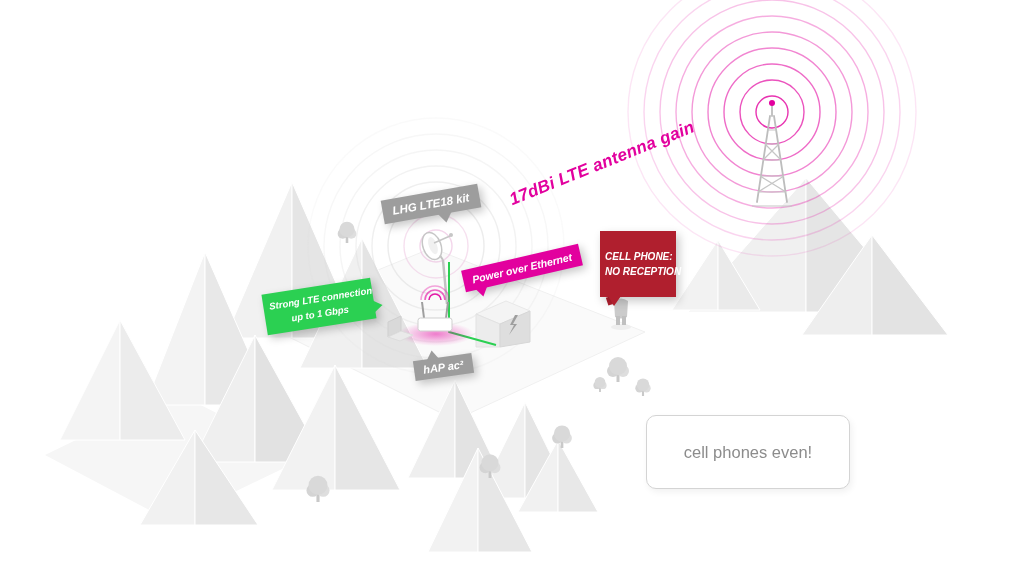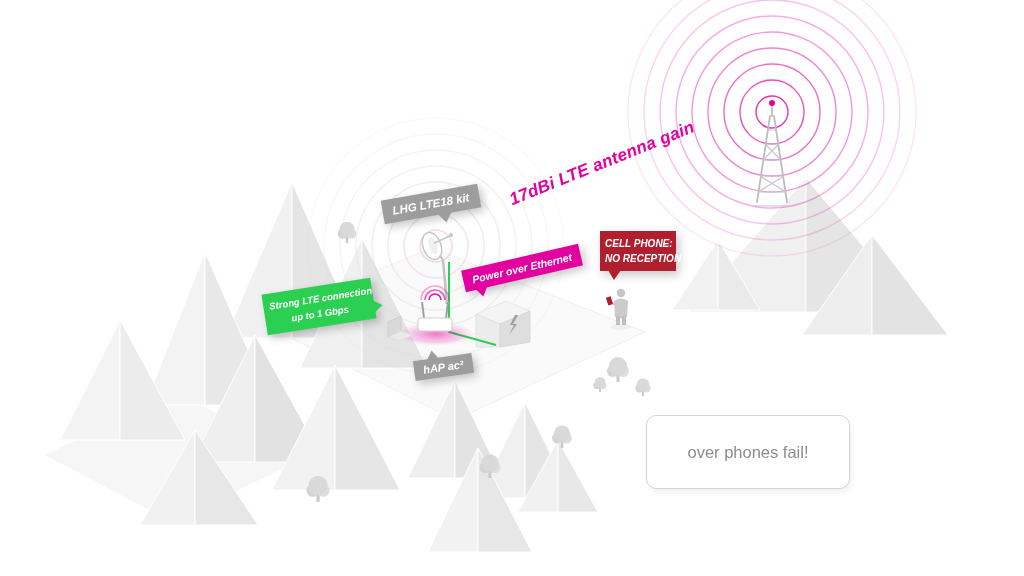--- a/index.html
+++ b/index.html
@@ -38,21 +38,21 @@
   .gain { position:absolute; left:514px; top:190px; color:var(--magenta);
           font-size:17px; font-weight:bold; font-style:italic; letter-spacing:.3px;
           white-space:nowrap; transform:rotate(-22deg); transform-origin:left bottom; }
 
   .poe { left:462px; top:257px; background:var(--magenta); padding:5px 9px;
          font-size:10.5px; transform:rotate(-13deg); }
   .poe::after { left:10px; bottom:-8px;
          border-left:6px solid transparent; border-right:6px solid transparent;
          border-top:9px solid var(--magenta); }
 
-  .cell { left:600px; top:231px; background:var(--red); padding:5px 5px;
+  .cell { left:600px; top:231px; background:var(--red); padding:18px 5px;
           font-size:10px; text-align:right; line-height:1.5; width:66px; }
   .cell::after { left:8px; bottom:-9px;
           border-left:6px solid transparent; border-right:7px solid transparent;
           border-top:10px solid var(--red); }
 
   .lte { left:264px; top:286px; background:var(--green); padding:6px 6px;
          font-size:9.5px; text-align:center; line-height:1.55; width:98px;
          transform:rotate(-9deg); }
   .lte::after { right:-8px; top:55%;
          border-top:6px solid transparent; border-bottom:6px solid transparent;
@@ -261,14 +261,14 @@
 </div>
 
 <div class="label lte">
   <span class="line">Strong LTE connection</span>
   <span class="line">up to 1 Gbps</span>
 </div>
 
 <div class="label hap">hAP ac²</div>
 
 <div class="cta">
-  <span class="line">over phones fail!</span>
+  <span class="line">cell phones even!</span>
 </div>
 
 </body></html>

